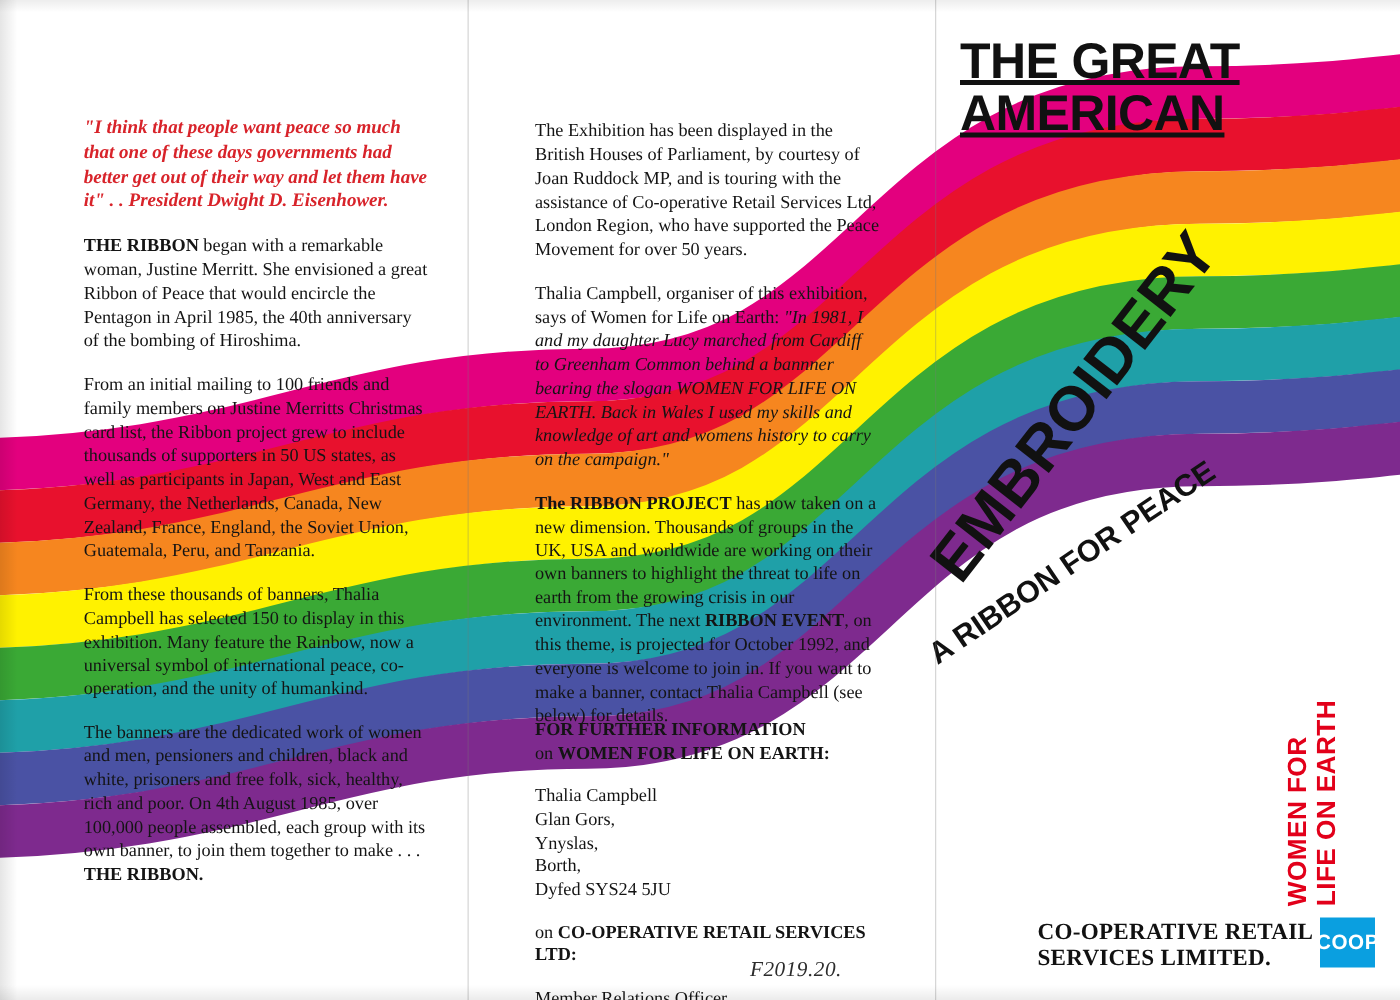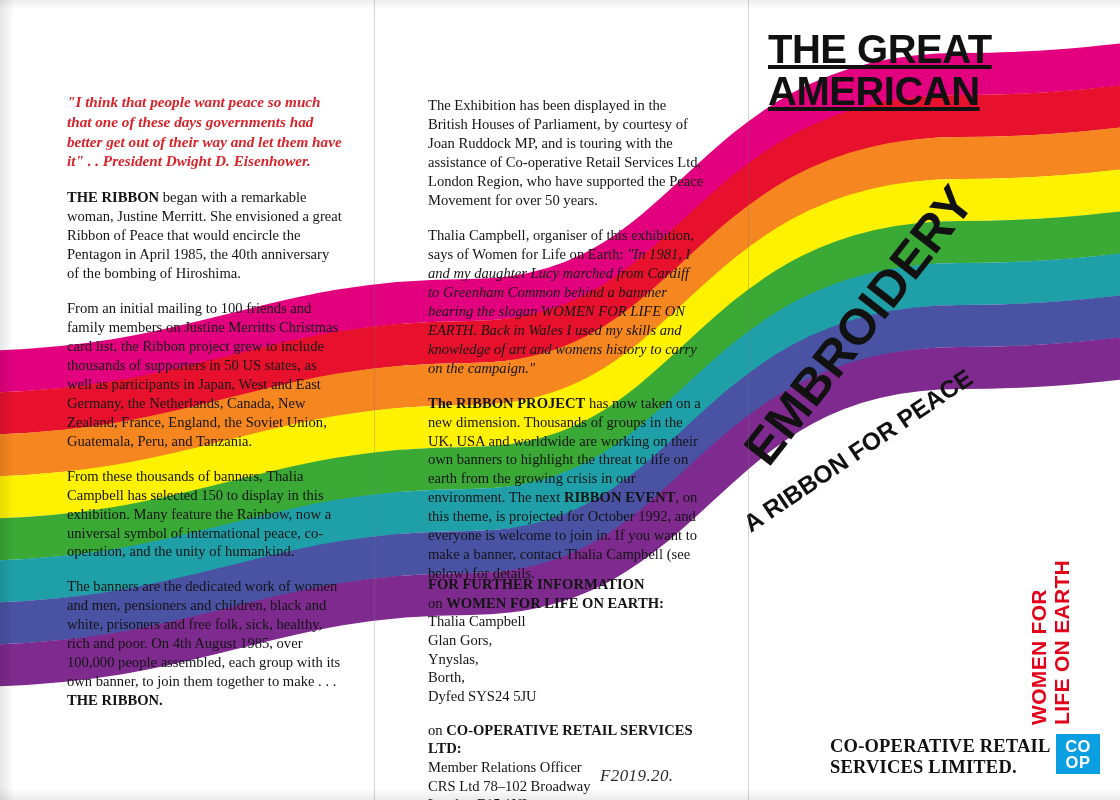--- a/index.html
+++ b/index.html
@@ -85,21 +85,21 @@
     position: absolute;
     left: 428px;
     top: 575px;
     width: 300px;
     z-index: 3;
     color: #141414;
     font-size: 14.6px;
     line-height: 1.28;
   }
   #further .hdr { font-weight: bold; }
-  #further .addr { margin-top: 0; }
+  #further .addr { margin-top: 16px; }
   #further .gap { height: 15px; }
 
   
   #catnum {
     position: absolute;
     left: 600px;
     top: 766px;
     z-index: 6;
     font-family: "Liberation Serif", serif;
     font-style: italic;
@@ -197,21 +197,21 @@
     width: 44px;
     height: 40px;
     background: #0a9fe0;
     z-index: 3;
     color: #fff;
     font-family: "Liberation Sans", sans-serif;
     font-weight: bold;
     font-size: 16.5px;
     line-height: 1.0;
     display: flex;
-    flex-direction: column;
+    flex-direction: row;
     align-items: center;
     justify-content: center;
     letter-spacing: 0.5px;
   }
   #coop-logo span { display: block; }
 </style>
 </head>
 <body>
 
 <div id="page">

